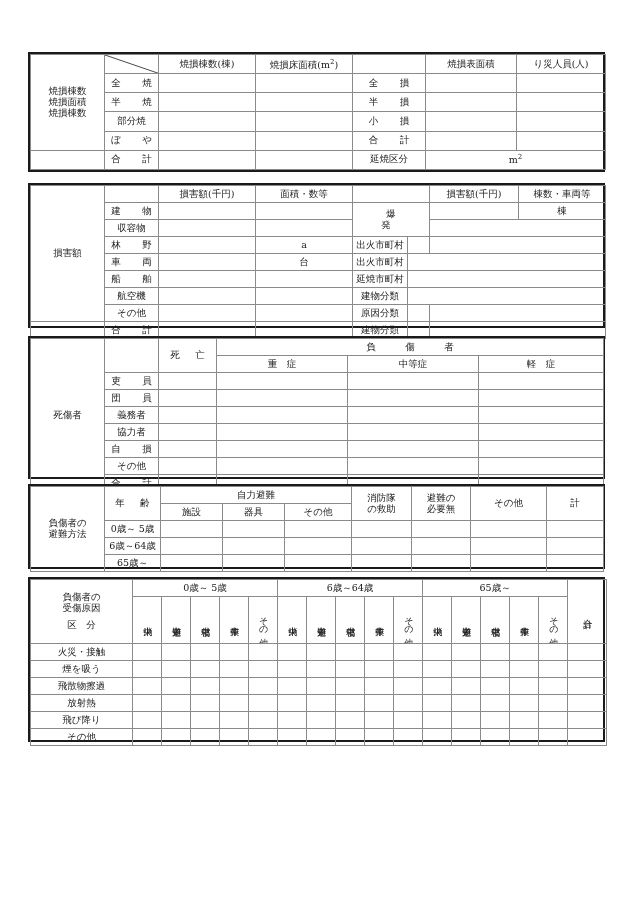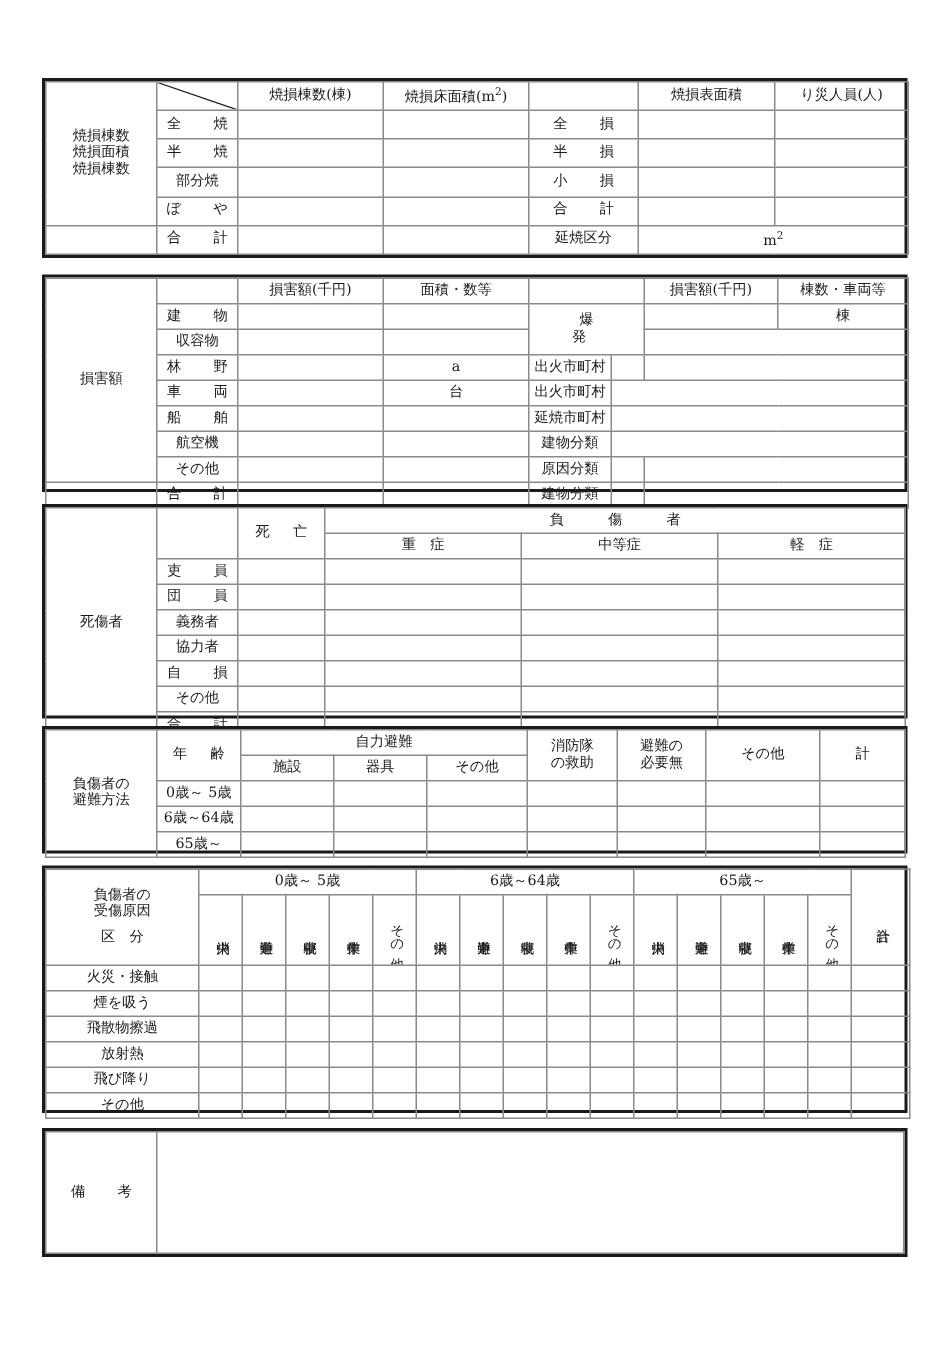--- a/index.html
+++ b/index.html
@@ -581,28 +581,14 @@
             <td></td>
             <td></td>
             <td></td>
             <td class="hr"></td>
         <td class="hr"></td>
           </tr>
     </tbody>
       </table>
   </div>
 
-  <div class="block" style="left:28px;top:752px;width:577px;height:86px;">
-    <table class="grid">
-      <colgroup>
-          <col style="width:74px">
-          <col>
-        </colgroup>
-      <tbody>
-          <tr>
-        <td class="stub sp2 hr">備　考</td>
-        <td></td>
-      </tr>
-    </tbody>
-      </table>
-  </div>
 
 </div>
 
 </body></html>

